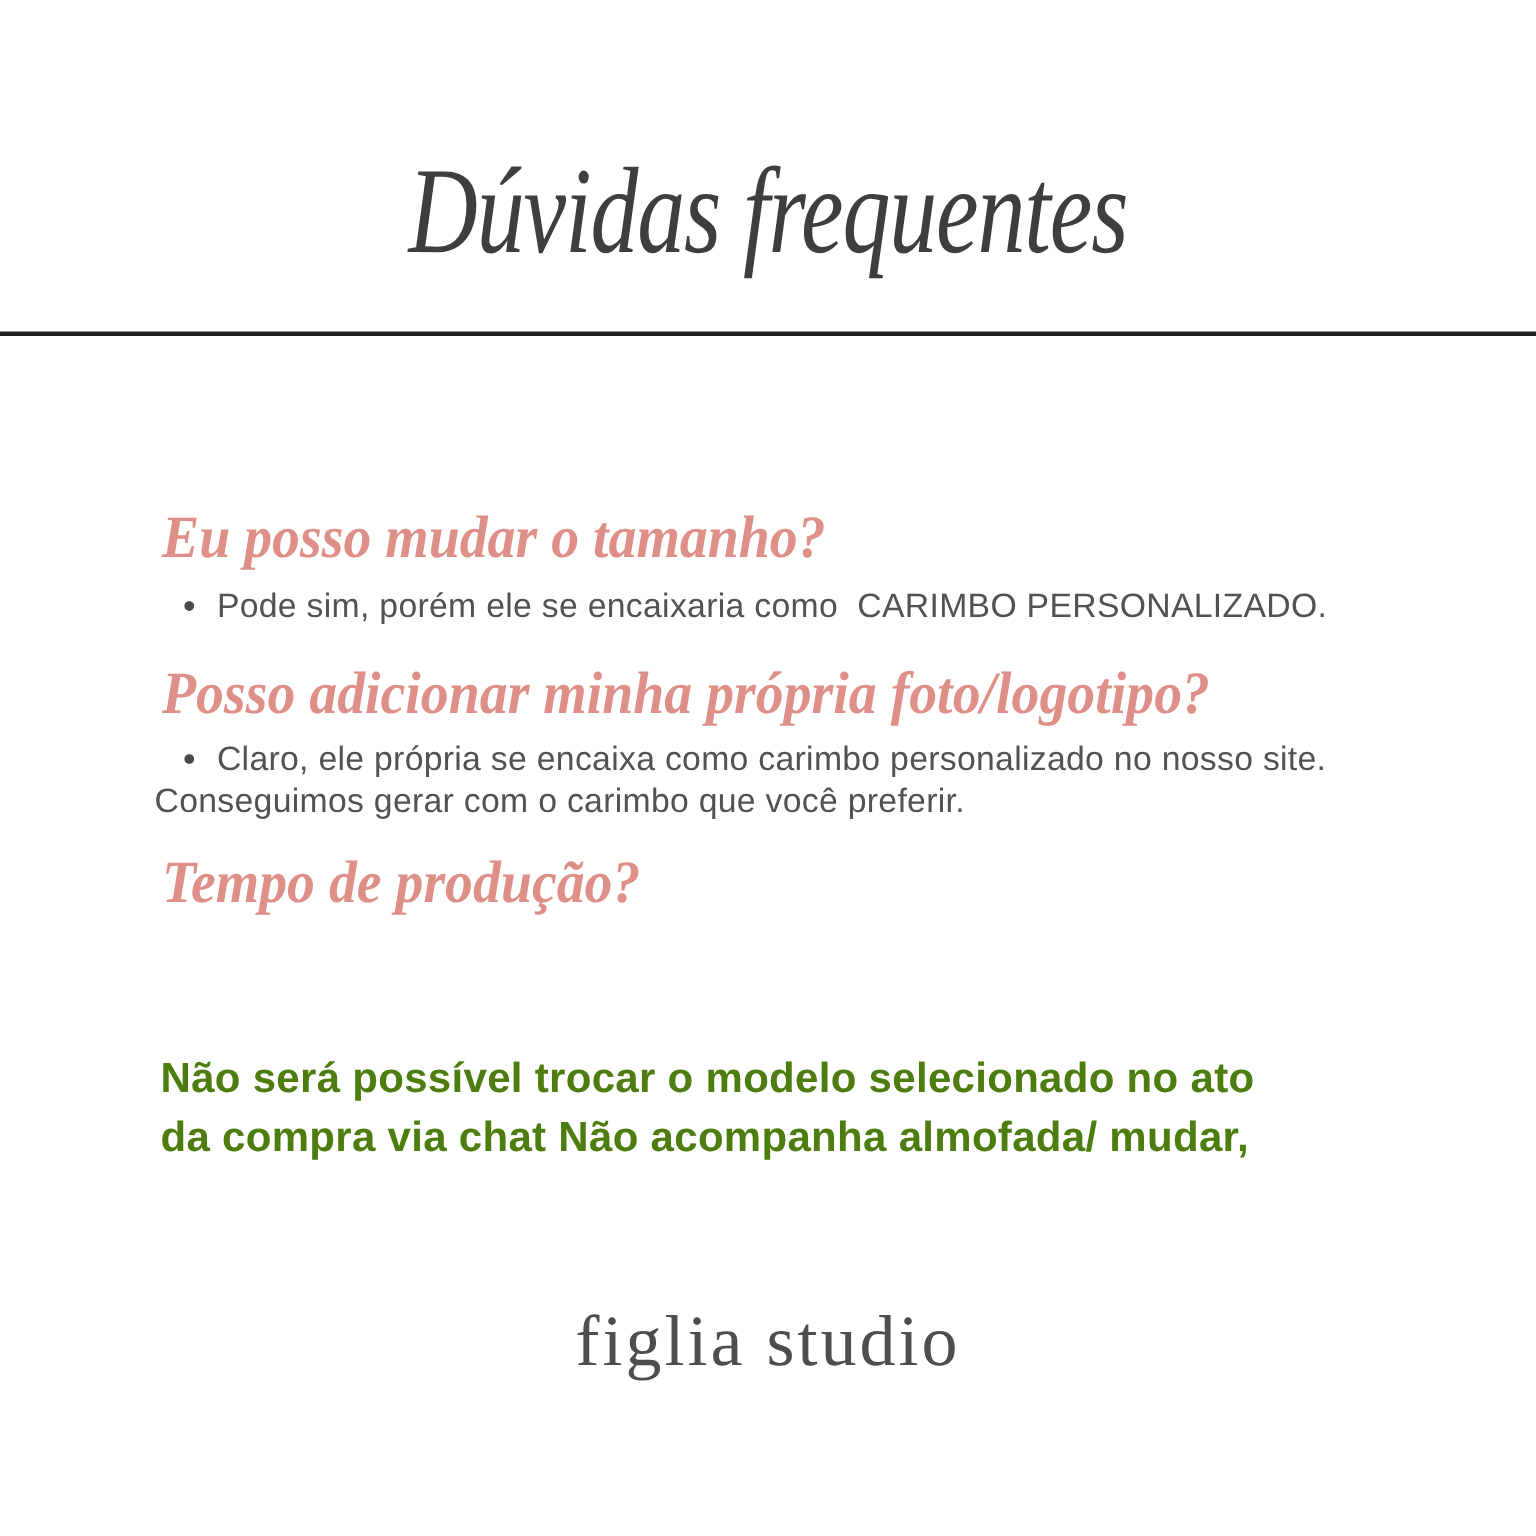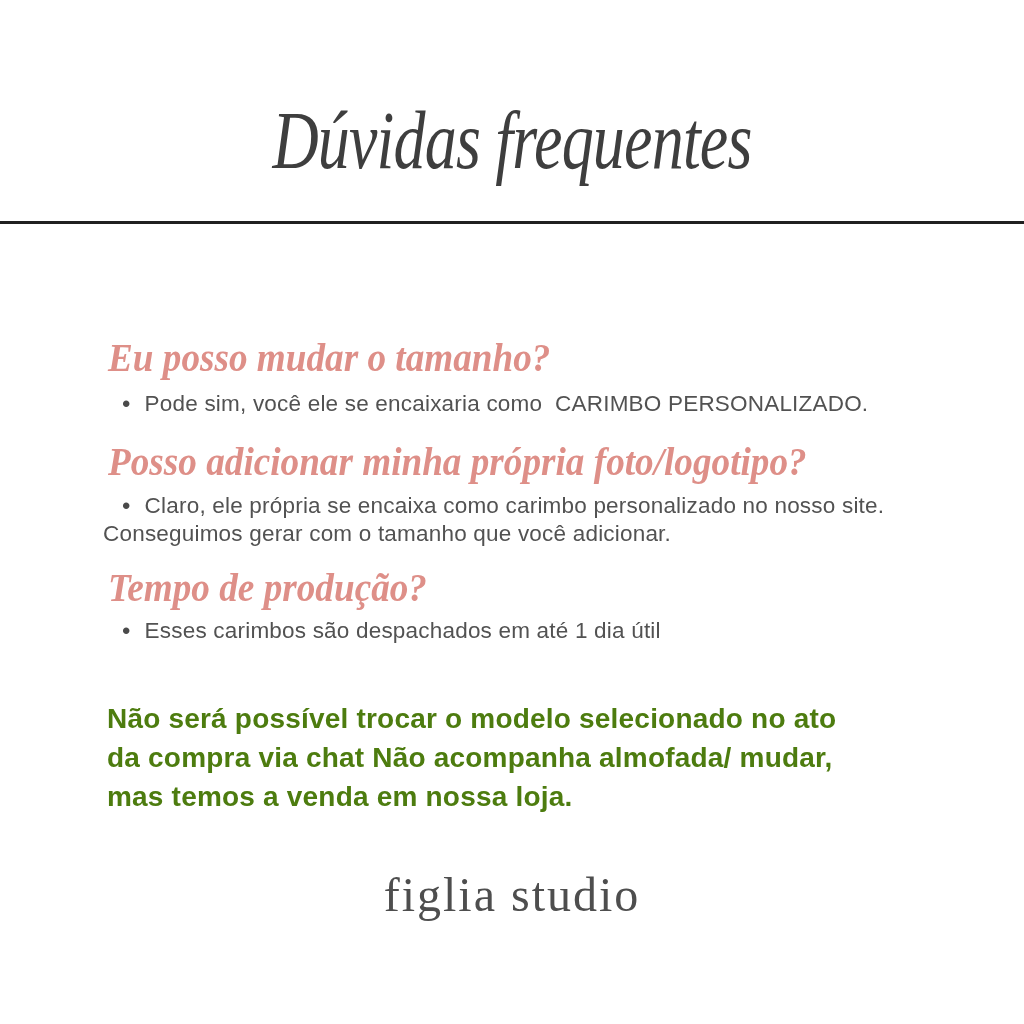--- a/index.html
+++ b/index.html
@@ -103,30 +103,28 @@
 </head>
 <body>
 
 <div class="page">
 
   <h1 class="title">Dúvidas frequentes</h1>
 
   <div class="divider"></div>
 
   <h2 class="question q1">Eu posso mudar o tamanho?</h2>
-  <div class="answer a1"><span class="dot">•</span><span class="answer-text">Pode sim, você ele se encaixaria como  CARIMBO PERSONALIZADO.</span></div>
+  <div class="answer a1"><span class="dot">•</span><span class="answer-text">Pode sim, porém ele se encaixaria como  CARIMBO PERSONALIZADO.</span></div>
 
   <h2 class="question q2">Posso adicionar minha própria foto/logotipo?</h2>
   <div class="answer a2"><span class="dot">•</span><span class="answer-text">Claro, ele própria se encaixa como carimbo personalizado no nosso site.</span></div>
-  <div class="answer a2cont"><span class="answer-text">Conseguimos gerar com o tamanho que você adicionar.</span></div>
+  <div class="answer a2cont"><span class="answer-text">Conseguimos gerar com o carimbo que você preferir.</span></div>
 
   <h2 class="question q3">Tempo de produção?</h2>
-  <div class="answer a3"><span class="dot">•</span><span class="answer-text">Esses carimbos são despachados em até 1 dia útil</span></div>
 
   <div class="notice">
     <div class="notice-line">Não será possível trocar o modelo selecionado no ato</div>
     <div class="notice-line">da compra via chat Não acompanha almofada/ mudar,</div>
-    <div class="notice-line">mas temos a venda em nossa loja.</div>
   </div>
 
   <div class="logo">figlia studio</div>
 
 </div>
 
 </body></html>

